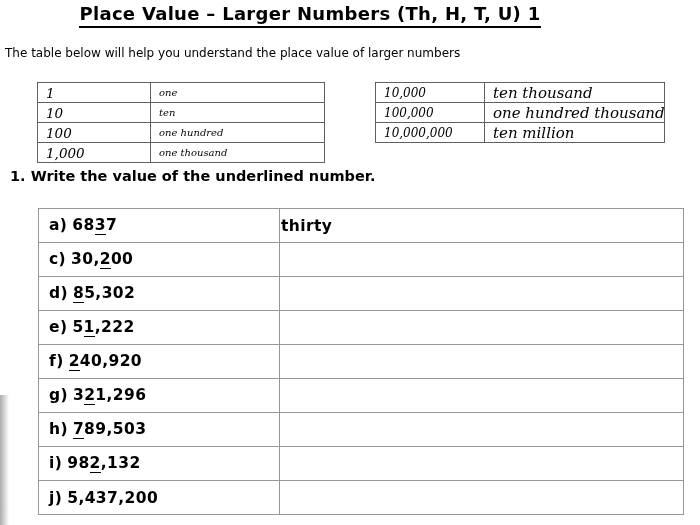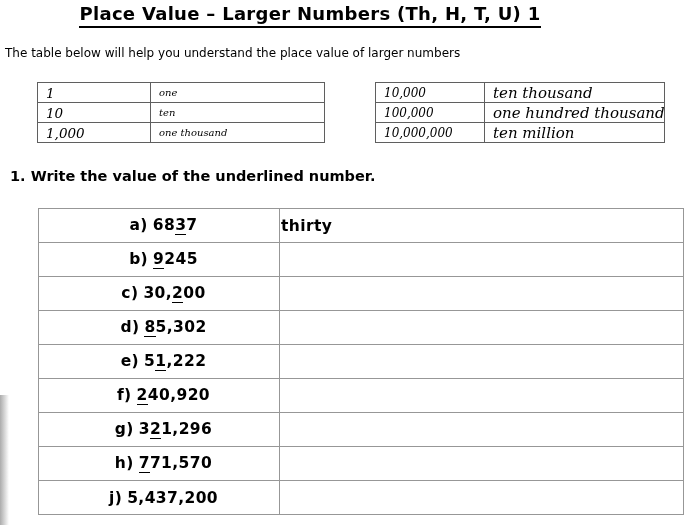--- a/index.html
+++ b/index.html
@@ -59,21 +59,21 @@
   .ex-table{
     position:absolute;left:38px;top:208px;width:630px;
   }
   .ex-table td{
     border:1.6px solid #979797;
     height:31px;
     vertical-align:middle;
     font-size:15.5px;font-weight:bold;
     letter-spacing:0.4px;
   }
-  .ex-table td.num-cell{width:229px;padding-left:10px;white-space:nowrap;text-align:center;}
+  .ex-table td.num-cell{width:229px;padding-left:10px;white-space:nowrap;}
   .ex-table td.ans-cell{width:401px;}
   .lbl{margin-right:5px;}
   .u{
     display:inline-block;
     line-height:1.05;
     border-bottom:1.6px solid #000;
     padding-bottom:1px;
   }
   
   .edge-shadow{
@@ -97,20 +97,24 @@
     <tbody>
         <tr>
       <td class="rnum">1</td>
       <td class="rword">one</td>
     </tr>
     <tr>
       <td class="rnum">10</td>
       <td class="rword">ten</td>
     </tr>
     <tr>
+      <td class="rnum">100</td>
+      <td class="rword">one hundred</td>
+    </tr>
+    <tr>
       <td class="rnum">1,000</td>
       <td class="rword">one thousand</td>
     </tr>
   </tbody>
     </table>
 
   <table class="ref-table ref-right">
     <tbody>
         <tr>
       <td class="rnum">10,000</td>
@@ -129,45 +133,45 @@
 
   <div class="question">1. Write the value of the underlined number.</div>
 
   <table class="ex-table">
     <tbody>
         <tr>
       <td class="num-cell"><span class="lbl">a)</span><span>68</span><span class="u">3</span><span>7</span></td>
       <td class="ans-cell">thirty</td>
     </tr>
     <tr>
-      <td class="num-cell"><span class="lbl">b)</span><span></span><span class="u">9</span><span>245</span></td>
-      <td class="ans-cell"></td>
-    </tr>
-    <tr>
       <td class="num-cell"><span class="lbl">c)</span><span>30,</span><span class="u">2</span><span>00</span></td>
       <td class="ans-cell"></td>
     </tr>
     <tr>
       <td class="num-cell"><span class="lbl">d)</span><span></span><span class="u">8</span><span>5,302</span></td>
       <td class="ans-cell"></td>
     </tr>
     <tr>
       <td class="num-cell"><span class="lbl">e)</span><span>5</span><span class="u">1</span><span>,222</span></td>
       <td class="ans-cell"></td>
     </tr>
     <tr>
       <td class="num-cell"><span class="lbl">f)</span><span></span><span class="u">2</span><span>40,920</span></td>
       <td class="ans-cell"></td>
     </tr>
     <tr>
       <td class="num-cell"><span class="lbl">g)</span><span>3</span><span class="u">2</span><span>1,296</span></td>
       <td class="ans-cell"></td>
     </tr>
     <tr>
-      <td class="num-cell"><span class="lbl">h)</span><span></span><span class="u">7</span><span>71,570</span></td>
+      <td class="num-cell"><span class="lbl">h)</span><span></span><span class="u">7</span><span>89,503</span></td>
+      <td class="ans-cell"></td>
+    </tr>
+    <tr>
+      <td class="num-cell"><span class="lbl">i)</span><span>98</span><span class="u">2</span><span>,132</span></td>
       <td class="ans-cell"></td>
     </tr>
     <tr>
       <td class="num-cell"><span class="lbl">j)</span><span>5,437,200</span><span class="u"></span><span></span></td>
       <td class="ans-cell"></td>
     </tr>
   </tbody>
     </table>
 
   <div class="edge-shadow"></div>

